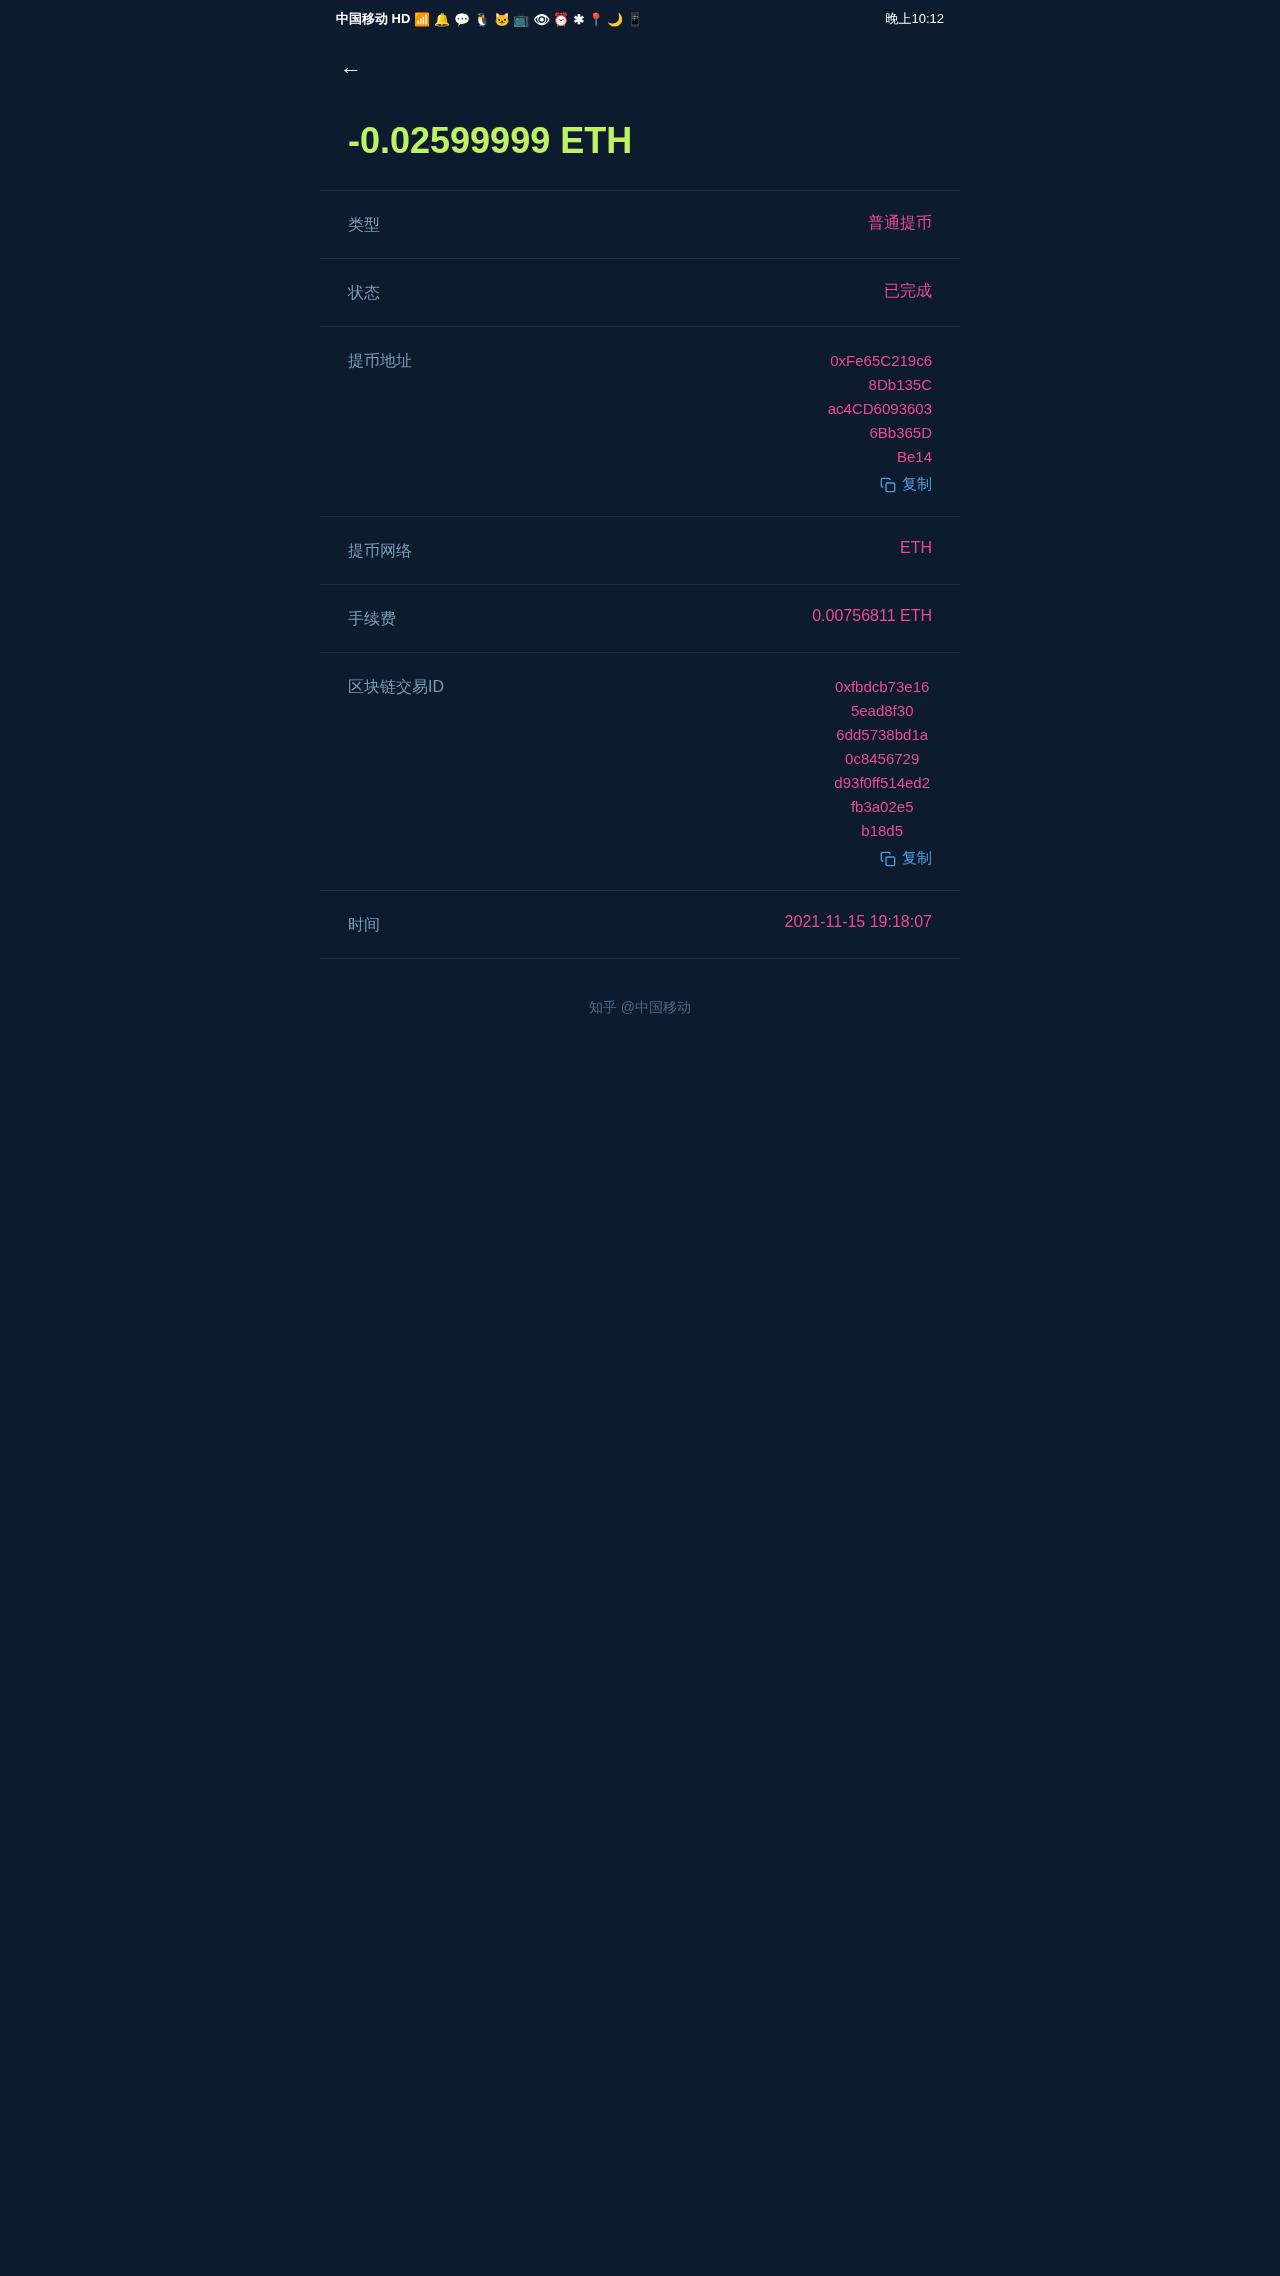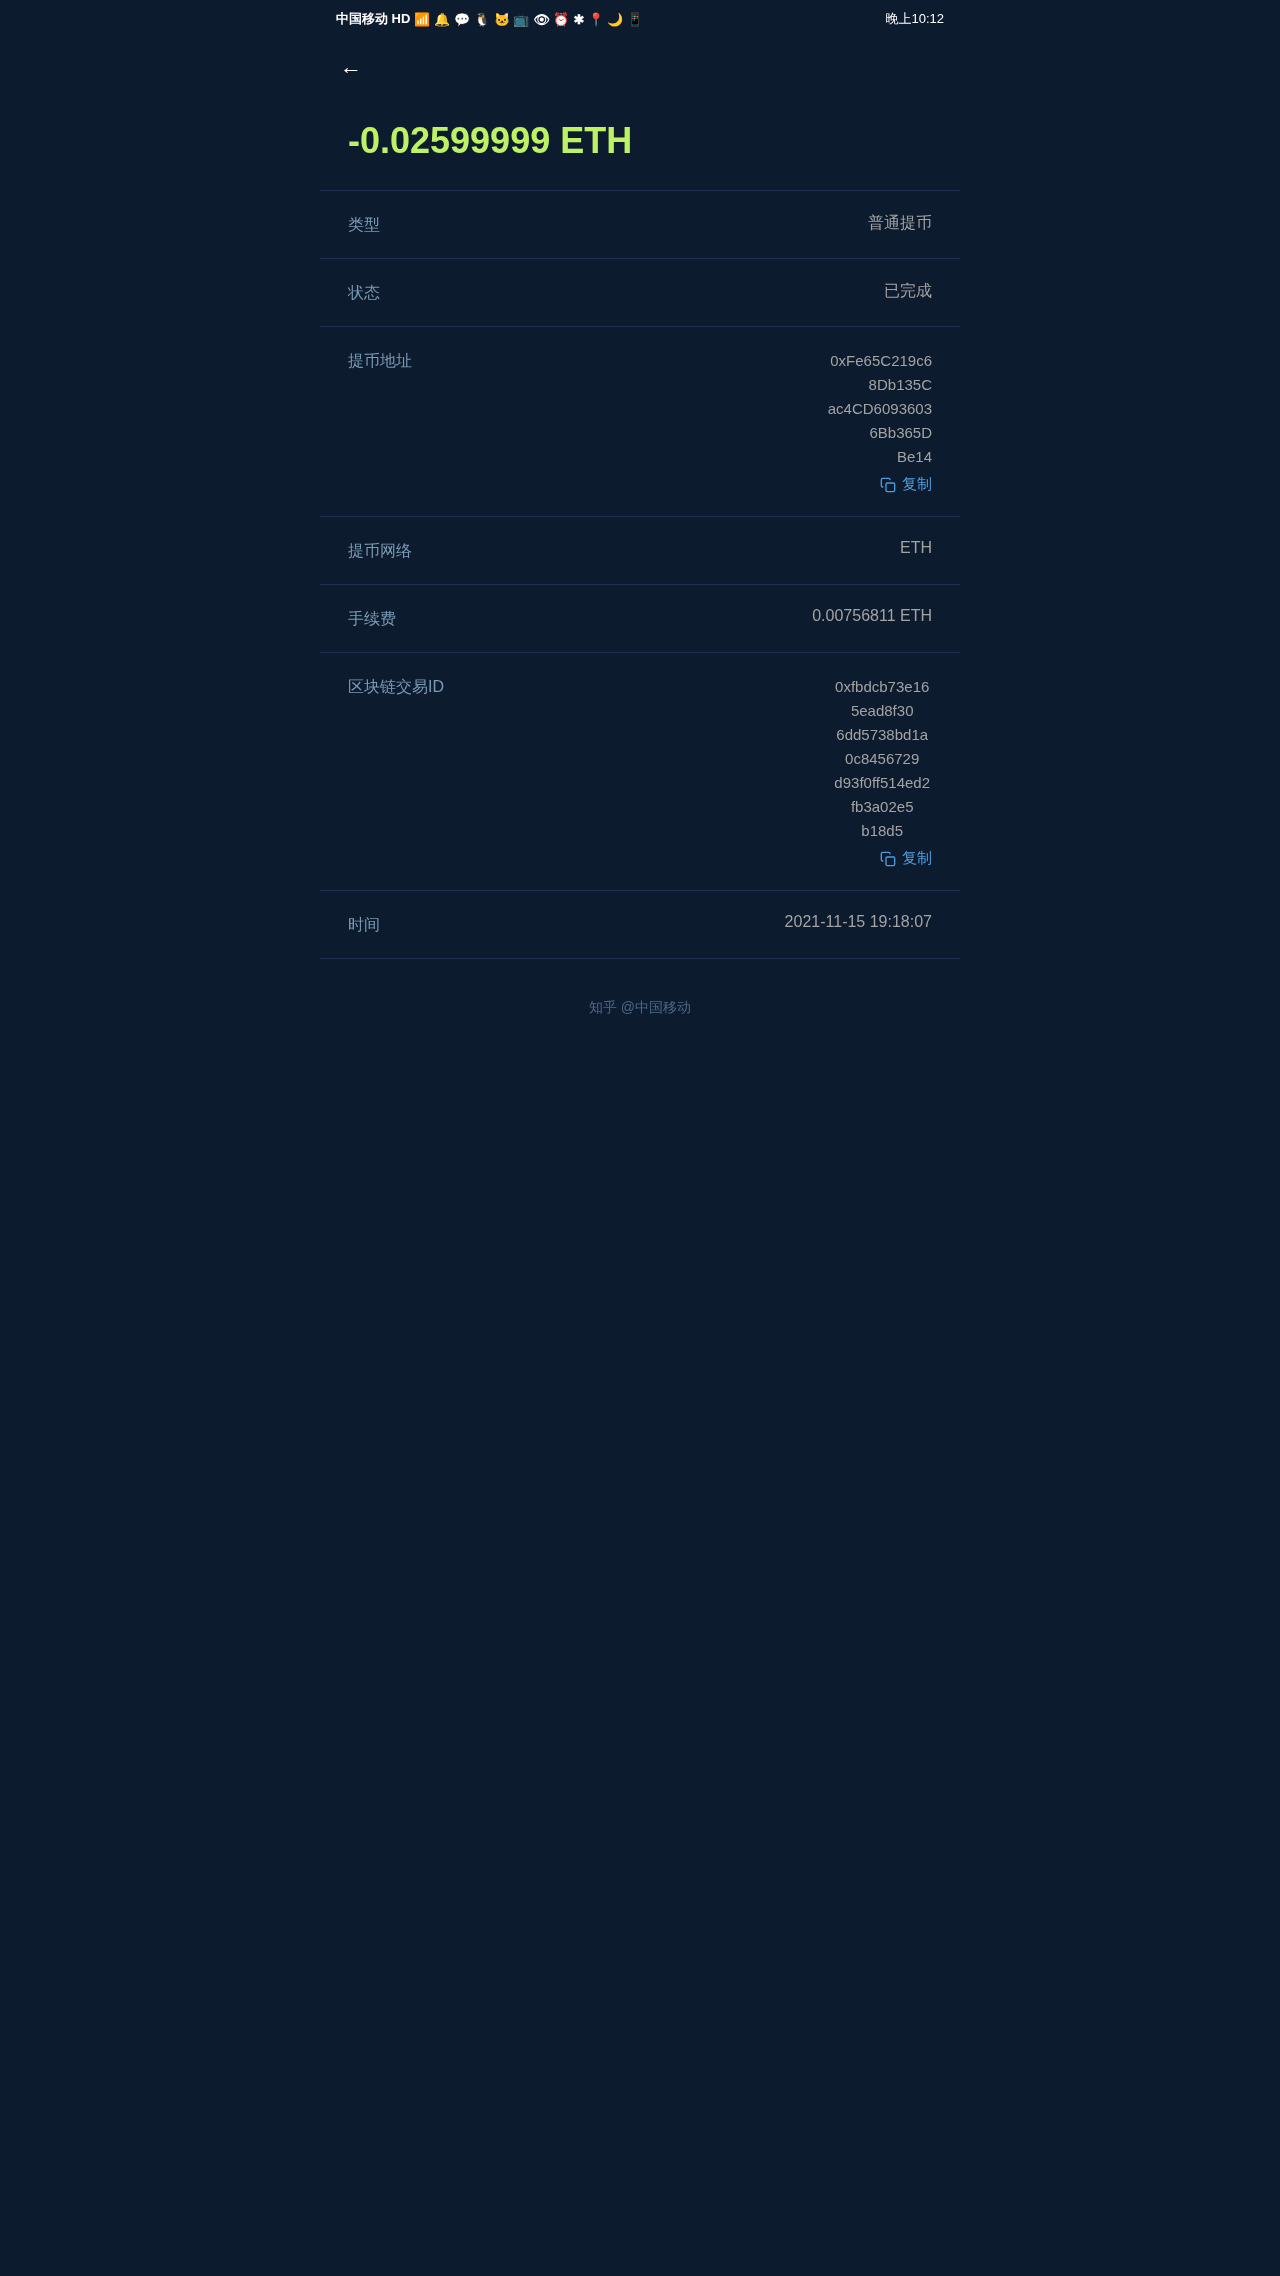--- a/index.html
+++ b/index.html
@@ -74,21 +74,21 @@
     }
 
     .detail-label {
       color: #7a9bb5;
       font-size: 16px;
       min-width: 80px;
       padding-top: 2px;
     }
 
     .detail-value {
-      color: #a3a3a3;
+      color: #ec4899;
       font-size: 16px;
       text-align: right;
       max-width: 60%;
     }
 
     .detail-value.address {
       font-size: 15px;
       line-height: 1.6;
       word-break: break-all;
       margin-left: 16px;

